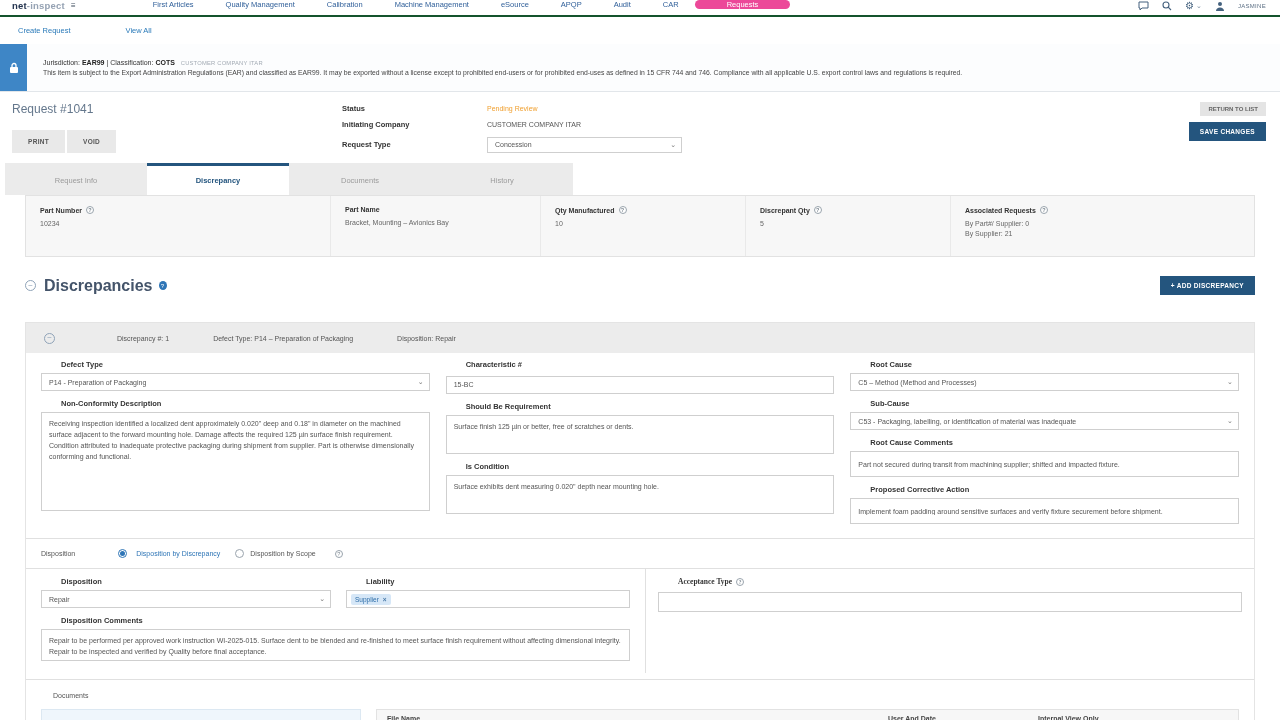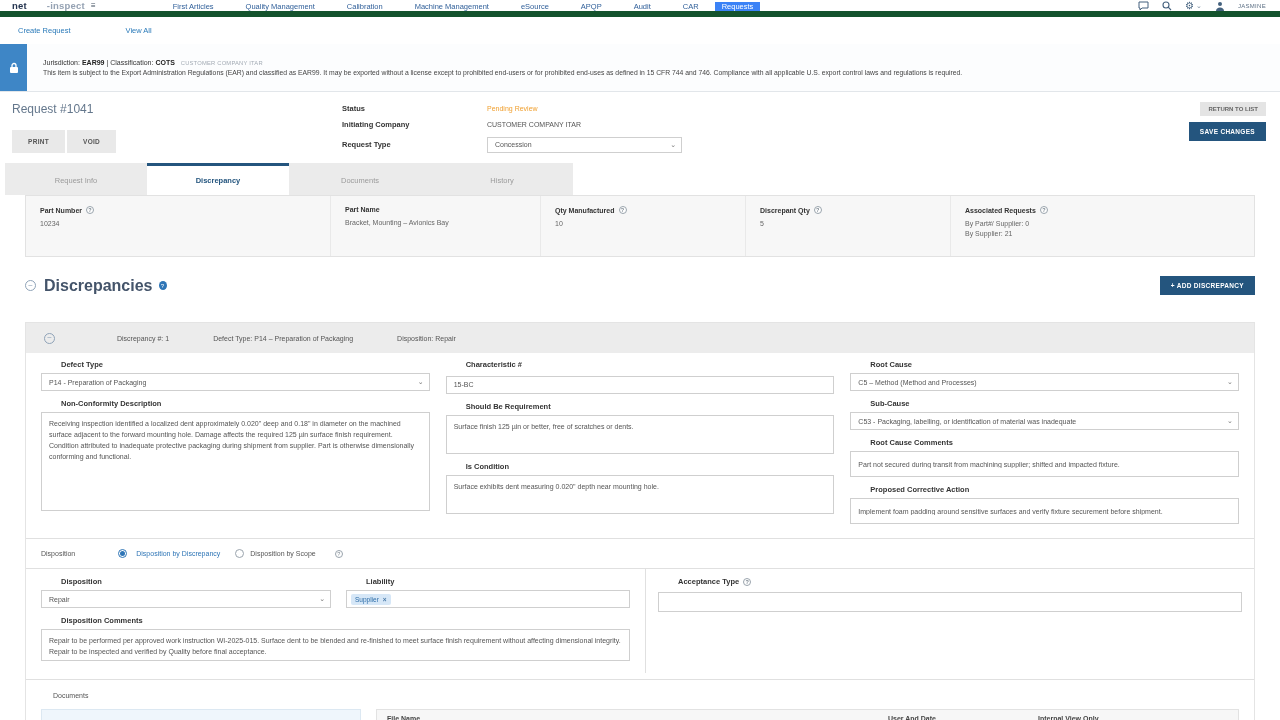--- a/index.html
+++ b/index.html
@@ -1,27 +1,27 @@
 <!DOCTYPE html>
 <html><head>
 <meta charset="utf-8">
 <style>
   * { margin:0; padding:0; box-sizing:border-box; }
   html,body { width:1280px; height:720px; overflow:hidden; }
   body { font-family:"Liberation Sans", sans-serif; background:#eef1f4; color:#333; }
 
   
-  .topnav { height:17px; background:#fff; display:flex; align-items:flex-end; border-bottom:6px solid #14532d; }
+  .topnav { height:17px; background:#fff; display:flex; align-items:flex-start; border-bottom:2px solid #14532d; }
   .logo { display:flex; align-items:center; padding:0 6px 0 12px; font-size:9.5px; letter-spacing:.2px; }
   .logo .l1 { font-weight:700; color:#24344f; }
-  .logo .l2 { font-weight:700; color:#95a2b3;margin-left:20px; }
+  .logo .l2 { font-weight:700; color:#95a2b3; }
   .apps-icon { font-size:8px; color:#3c4a5c; margin-left:6px; cursor:pointer; }
   .navitems { display:flex; align-items:stretch; margin-left:55px; }
   .navitem { display:flex; align-items:center; padding:0 16px; font-size:7.5px; color:#31609a; cursor:pointer; white-space:nowrap; }
-  .navitem.active { background:#3b82f6; color:#fff; padding:0 7px; }
+  .navitem.active { background:#ec4899; color:#fff; padding:0 32px;border-radius:8px; }
   .nav-right { margin-left:auto; display:flex; align-items:center; gap:13px; padding-right:14px; color:#44617e; }
   .nav-right svg { display:block; }
   .gear-wrap { display:flex; align-items:center; gap:2px; }
   .gear-glyph { font-size:10px; color:#44617e; }
   .chev { font-size:7px; color:#7b8ea2; }
   .username { font-size:6px; color:#5c6f84; letter-spacing:.3px; }
 
   
   .subnav { height:27px; background:#fff; display:flex; align-items:center; gap:55px; padding-left:18px; }
   .subnav a { font-size:7.5px; color:#2a7ab9; text-decoration:none; cursor:pointer; }
@@ -98,21 +98,21 @@
   .radio-label.blue { color:#2e75b6; }
   .radio-label.gray { color:#555; margin-left:-3px; }
   .dispo-fields { border-top:1px solid #e0e0e0; display:flex; }
   .dispo-left { width:620px; padding:8px 15px 12px 15px; border-right:1px solid #e0e0e0; }
   .dispo-left-grid { display:flex; gap:15px; }
   .dispo-col-a { width:290px; }
   .dispo-col-b { flex:1; }
   .chipfield { border:1px solid #cfcfcf; height:18px; display:flex; align-items:center; padding:0 4px; background:#fff; }
   .chip { background:#d6e7f7; color:#2d6da8; font-size:6.5px; padding:2px 4px; border-radius:2px; display:inline-flex; align-items:center; gap:4px; }
   .chip .chip-x { cursor:pointer; font-weight:700; color:#4a7aa8; }
-  .dispo-right { flex:1; padding:8px 12px; }
+  .dispo-right { flex:1; padding:8px 12px;font-family:Liberation Serif, serif; }
   .label-with-q { display:flex; align-items:center; gap:4px; }
 
   
   .docs-section { border-top:1px solid #e0e0e0; margin-top:6px; }
   .docs-title { font-size:7px; color:#555; padding:12px 15px 10px 27px; }
   .docs-body { display:flex; padding:0 15px 0 15px; }
   .upload-box { width:320px; background:#eff6fc; border:1px solid #dce8f2; height:70px; display:flex; align-items:flex-end; justify-content:center; padding-bottom:0; }
   .docs-table { flex:1; margin-left:15px; border:1px solid #e2e2e2; align-self:flex-start; }
   .dt-header { display:flex; background:#f7f7f7; border-bottom:1px solid #e2e2e2; height:17px; align-items:center; font-size:7px; font-weight:700; color:#444; }
   .dt-row { display:flex; align-items:center; height:16px; font-size:7px; color:#555; background:#fff; }

